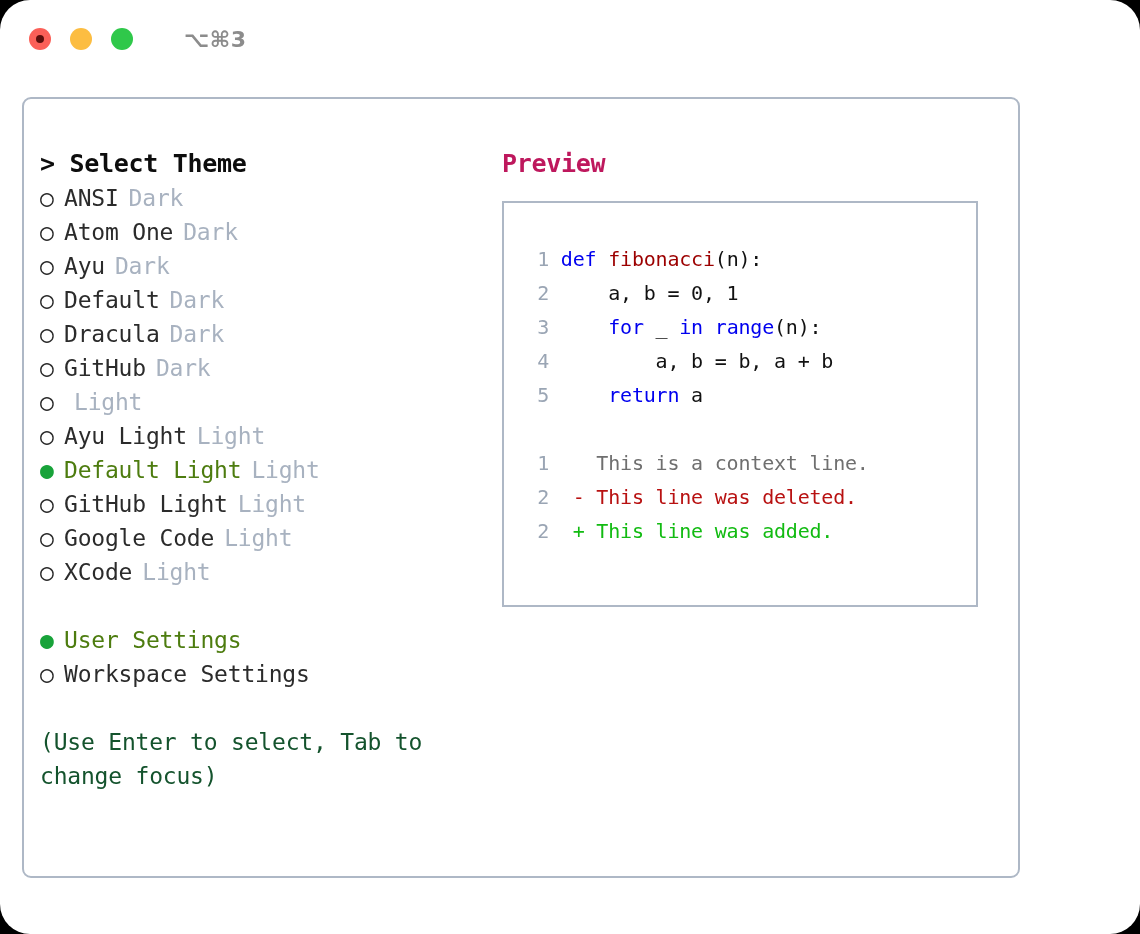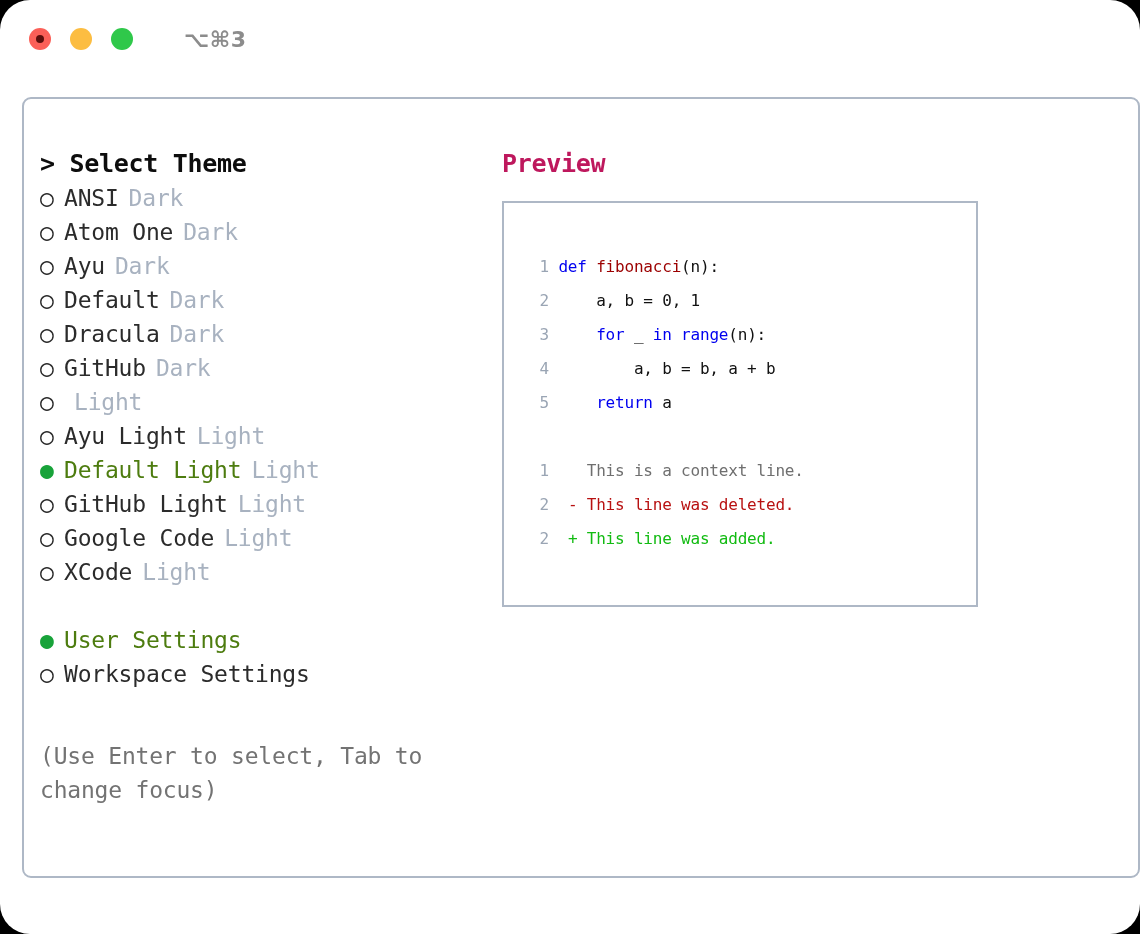--- a/index.html
+++ b/index.html
@@ -63,21 +63,21 @@
     font-weight: bold;
     letter-spacing: 0.5px;
     font-family: "DejaVu Sans", "Liberation Sans", sans-serif;
     white-space: pre;
   }
   
   .panel {
     position: absolute;
     left: 22px;
     top: 97px;
-    width: 1118px;
+    width: 998px;
     height: 781px;
     border: 2px solid #aeb8c6;
     border-radius: 9px;
     box-sizing: border-box;
     background: #ffffff;
   }
   .panel-inner {
     position: absolute;
     left: 0; top: 0;
     width: 100%;
@@ -123,23 +123,23 @@
   .group-header {
     font-size: 23px;
     color: #1c1c1c;
     line-height: 34px;
     white-space: pre;
     padding-left: 28px;
     letter-spacing: -0.2px;
   }
   .spacer-row { height: 34px; }
   .hint {
-    margin-top: 48px;
-    font-size: 23px;
-    color: #737373;
+    margin-top: 34px;
+    font-size: 23px;
+    color: #14532d;
     line-height: 34px;
     width: 404px;
     letter-spacing: -0.2px;
   }
   
   .right-col {
     position: absolute;
     left: 478px;
     top: 48px;
     width: 490px;
@@ -156,22 +156,22 @@
     width: 476px;
     height: 406px;
     border: 2px solid #aeb8c6;
     box-sizing: border-box;
     background: #ffffff;
     position: relative;
   }
   .code {
     position: absolute;
     left: 17px;
-    top: 47px;
-    font-size: 16px;
+    top: 39px;
+    font-size: 20px;
     line-height: 34px;
     white-space: pre;
     letter-spacing: -0.2px;
   }
   .code-line { display: block; white-space: pre; }
   .ln {
     color: #9aa5b4;
     display: inline-block;
     width: 28px;
     text-align: right;

